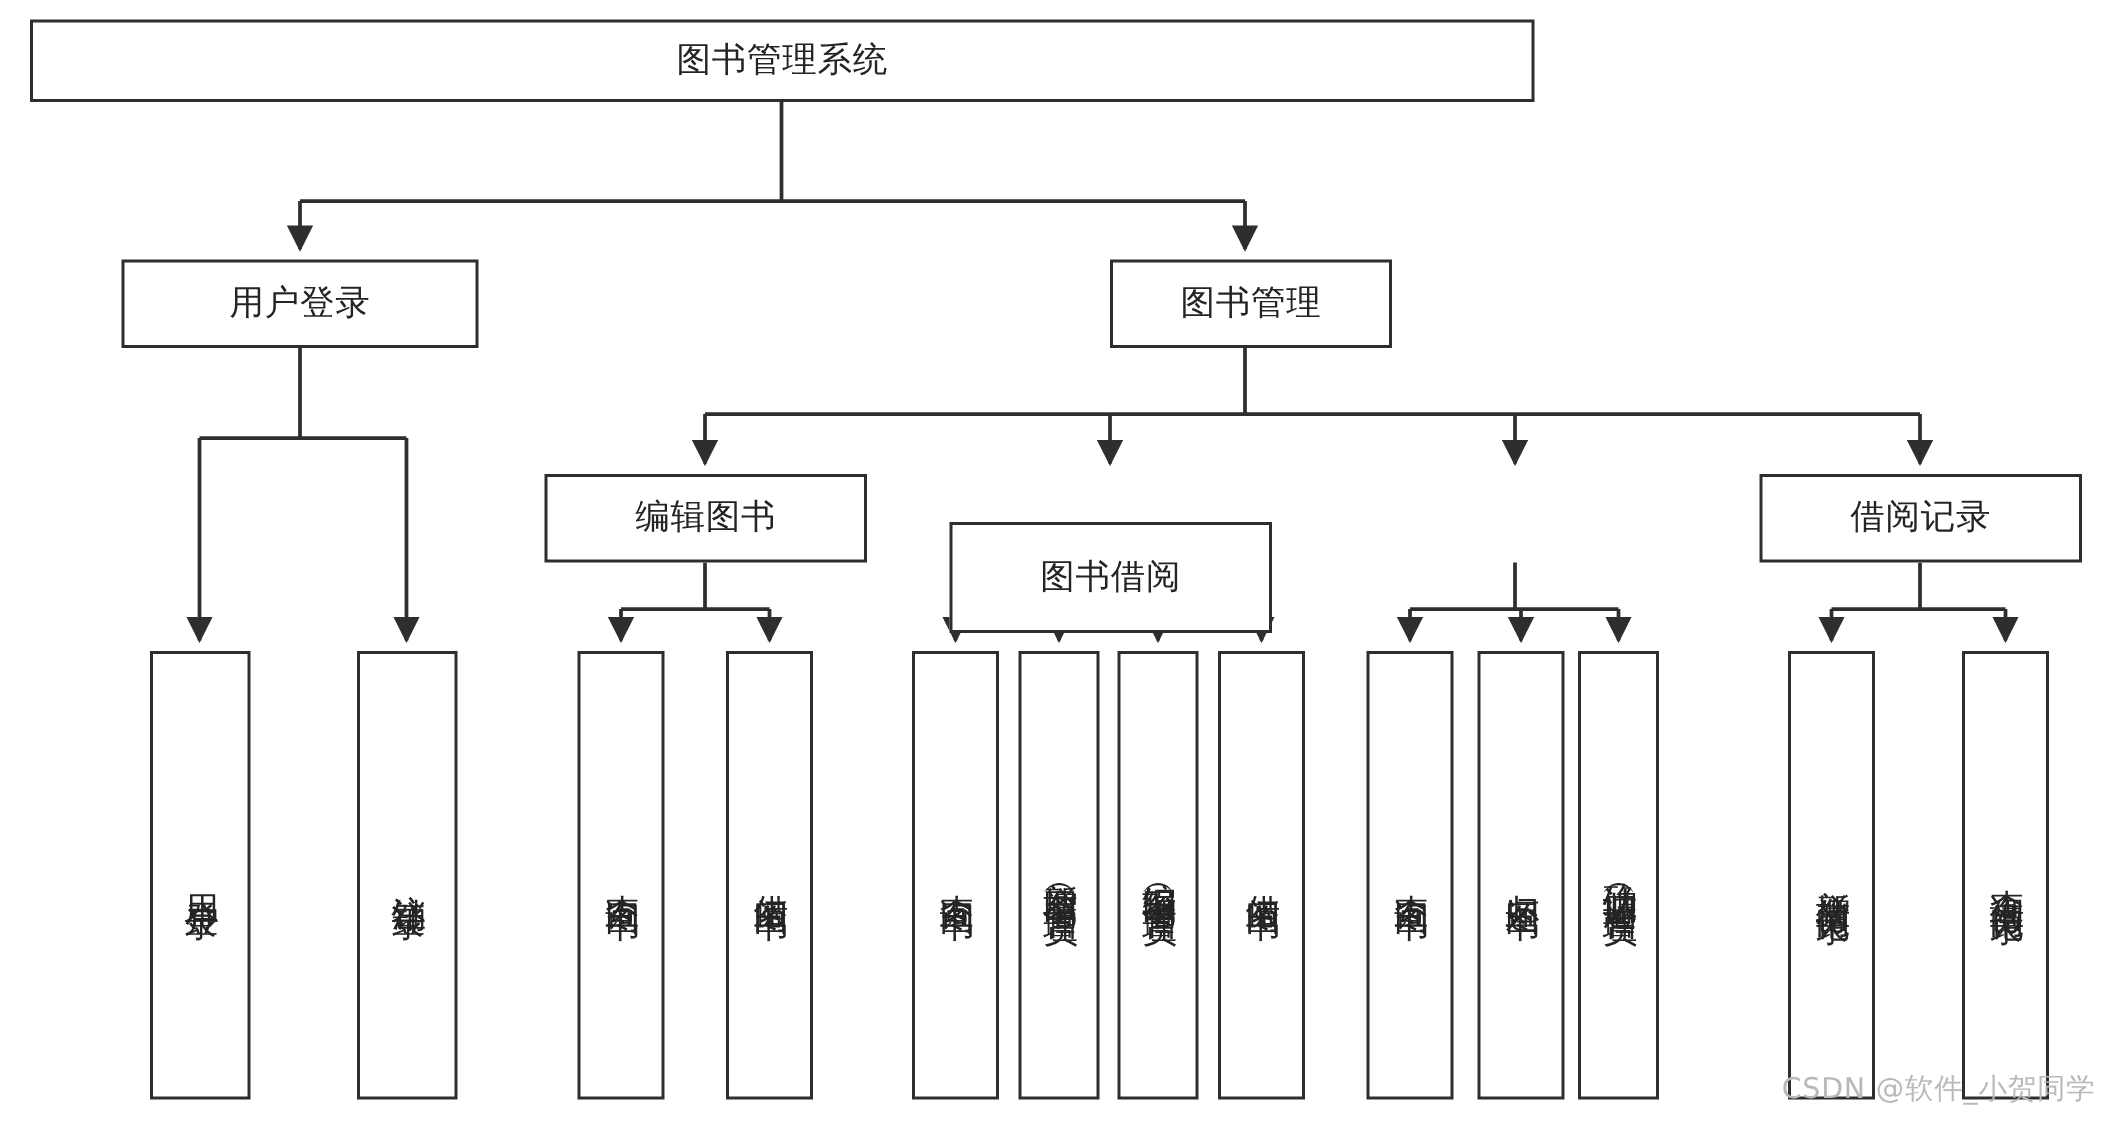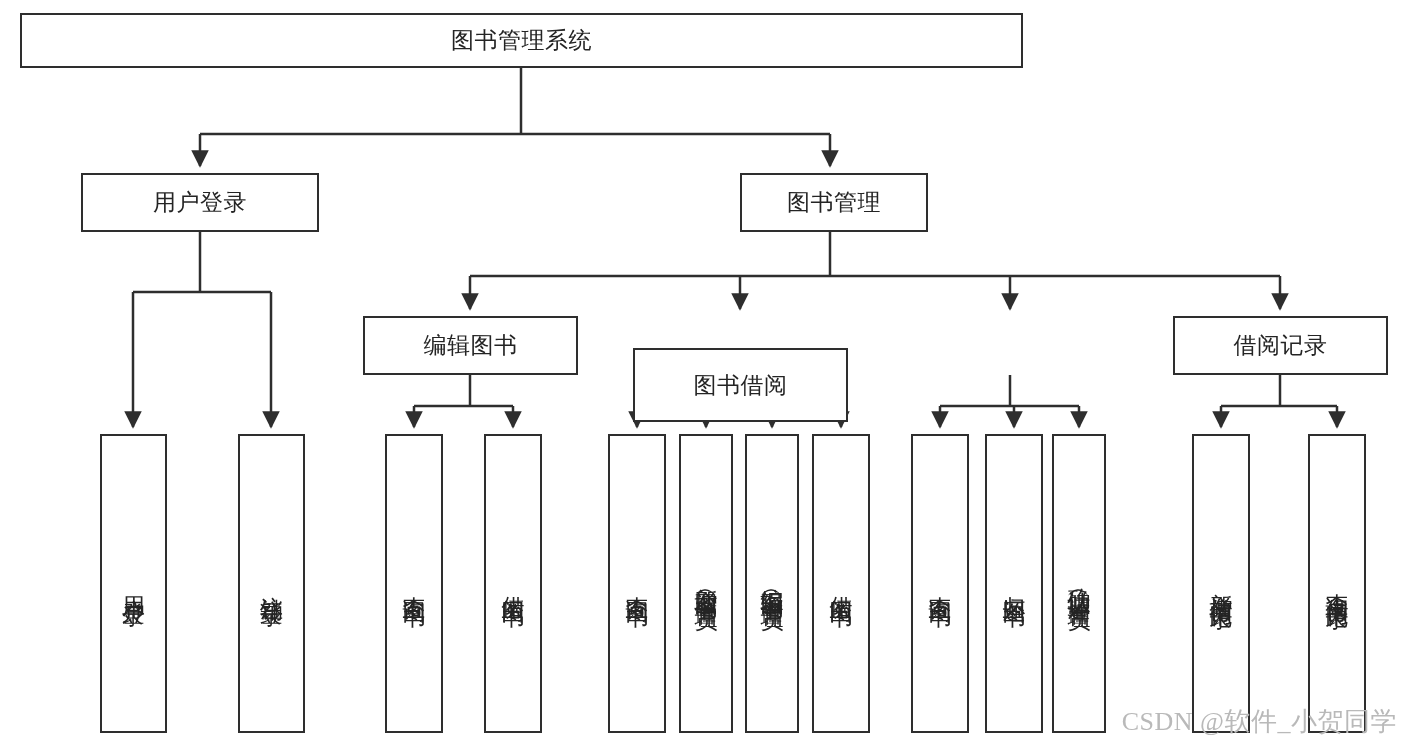--- a/index.html
+++ b/index.html
@@ -49,27 +49,26 @@
     line-height: 1;
     font-size: 23px;
   }
   .node.root .node-label {
     font-size: 23px;
   }
   .watermark {
     position: absolute;
     right: 8px;
     bottom: 8px;
-    font-size: 26px;
+    font-size: 19px;
     color: #b9b9b9;
     letter-spacing: 0.5px;
     z-index: 6;
     white-space: nowrap;
     user-select: none;
-    font-family: Liberation Serif, serif;
   }
 </style>
 </head>
 <body>
 
 <div id="diagram-root">
 
   <svg id="edge-layer" viewBox="0 0 1405 747" xmlns="http://www.w3.org/2000/svg">
     <defs>
       <marker id="arrow" viewBox="0 0 10 10" refX="9" refY="5" markerWidth="7" markerHeight="7" orient="auto-start-reverse">

